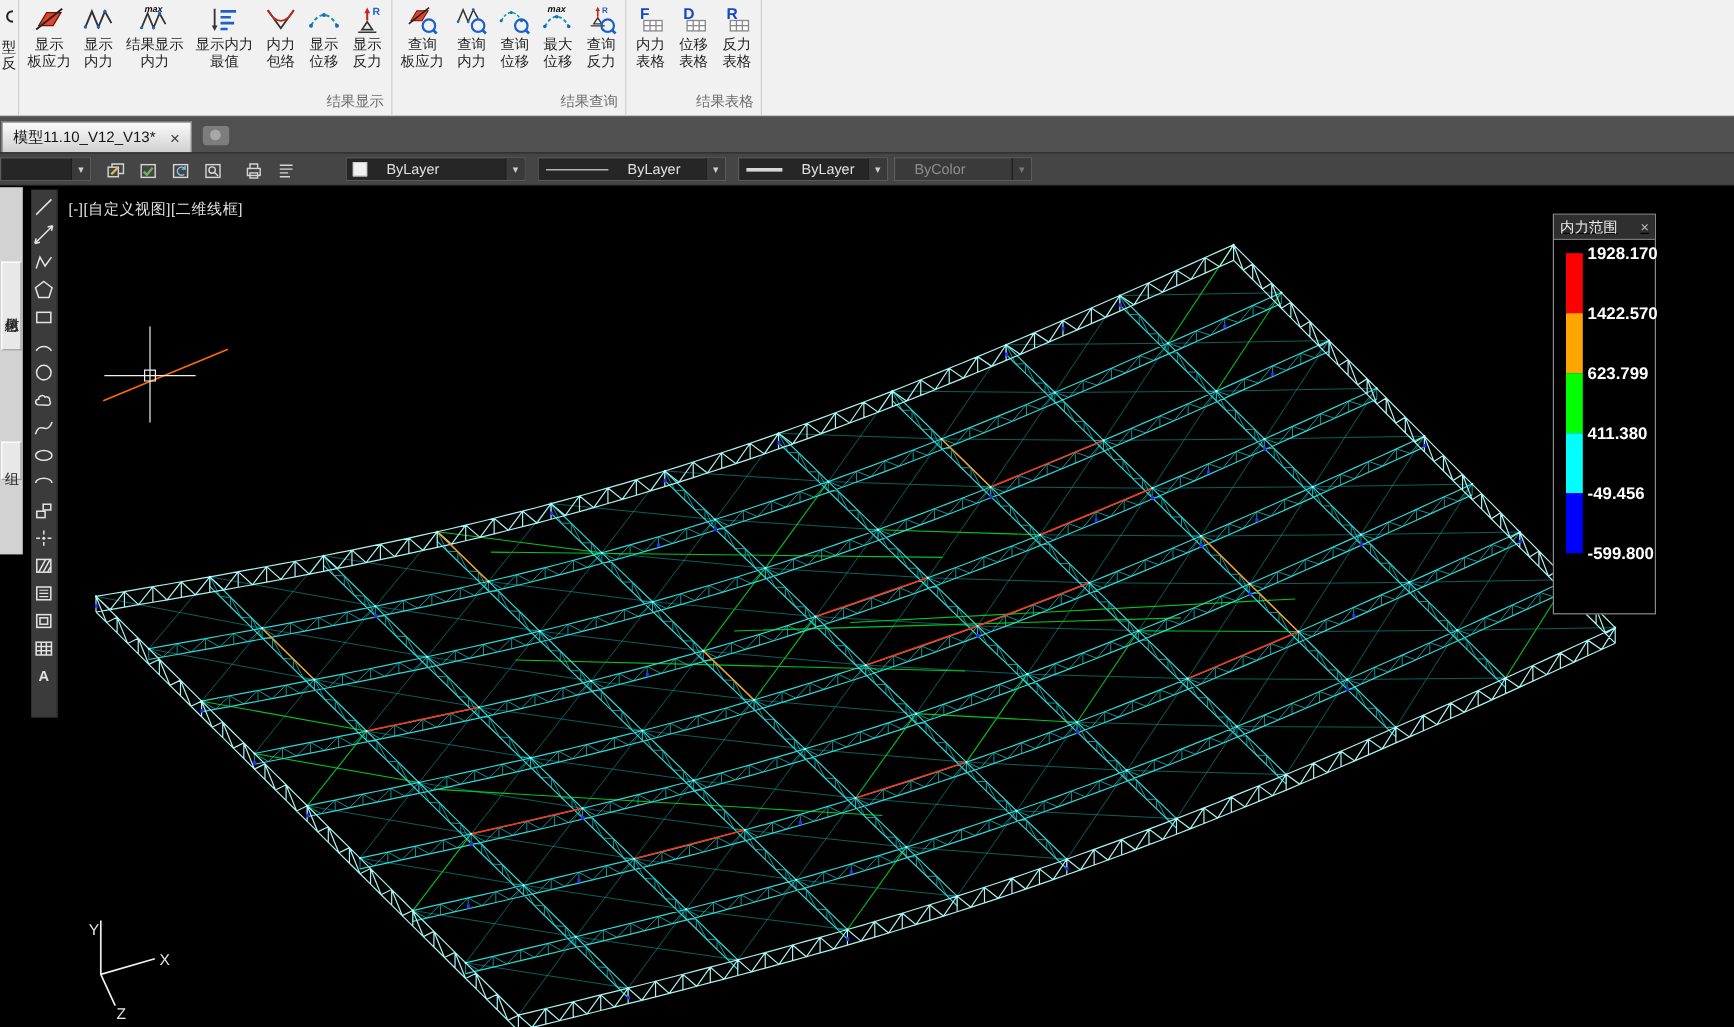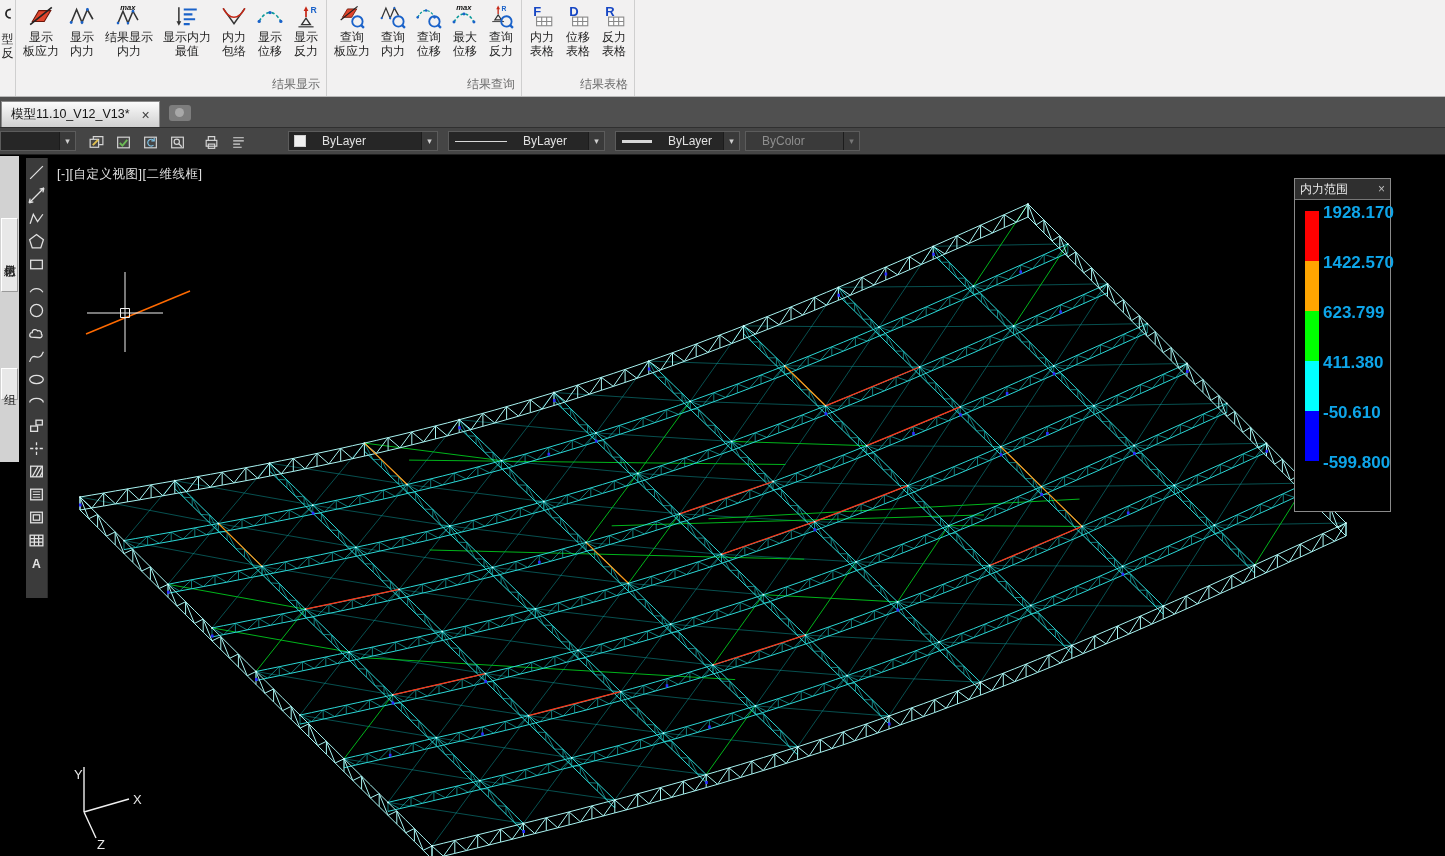--- a/index.html
+++ b/index.html
@@ -60,28 +60,28 @@
         border-left-color:#fff;border-top-color:#fff;writing-mode:vertical-rl;font-size:12px;color:#222;
         display:flex;align-items:center;justify-content:center;padding:5px 0;}
   #vt1{top:62px;height:62px;}
   #vt2{top:212px;height:20px;}
   #draw-toolbar{position:absolute;left:26px;top:158px;width:22px;height:440px;background:#3b3b3b;
                 border-right:1px solid #2a2a2a;z-index:4;display:flex;flex-direction:column;
                 align-items:center;padding-top:3px;box-sizing:border-box;}
   .dti{width:20px;height:23px;display:flex;align-items:center;justify-content:center;cursor:pointer;}
 
   
-  #legend{position:absolute;left:1294px;top:178px;width:97px;height:334px;background:#000;
-          border:1px solid #8a8a8a;z-index:5;box-sizing:border-box;}
+  #legend{position:absolute;left:1294px;top:178px;width:86px;height:334px;background:#000;
+          border:1px solid #8a8a8a;z-index:5;box-sizing:border-box;text-decoration:underline;}
   .lg-title{height:20px;background:#2f2f2f;border-bottom:1px solid #777;display:flex;align-items:center;
             font-size:12px;color:#ececec;padding:0 5px;}
   .lg-close{margin-left:auto;color:#bbb;font-size:12px;cursor:pointer;}
   #lg-bar{position:absolute;left:10px;top:32px;width:14px;}
   .lg-seg{width:14px;height:50px;}
-  .lg-val{position:absolute;left:28px;font-size:17px;font-weight:bold;color:#0ea5e9;white-space:nowrap;}
+  .lg-val{position:absolute;left:28px;font-size:14px;font-weight:bold;color:#ffffff;white-space:nowrap;}
 </style>
 </head>
 <body>
 
 <div id="app">
 
   <div id="viewport"></div>
   <svg id="scene" width="1445" height="856">
       <path d="M80.0 497.0L218.4 523.5M174.8 480.7L124.0 540.6M124.0 540.6L262.0 566.4M218.4 523.5L168.0 584.3M262.0 566.4L212.0 627.9M256.0 671.5L392.7 694.9M349.1 652.1L300.0 715.1M300.0 715.1L436.3 737.7M344.0 758.8L479.8 780.6M436.3 737.7L388.0 802.4M388.0 802.4L523.4 823.4M479.8 780.6L432.0 846.0M174.8 480.7L312.8 505.2M269.6 463.1L218.4 523.5M218.4 523.5L355.9 547.3M312.8 505.2L262.0 566.4M262.0 566.4L399.1 589.4M355.9 547.3L305.5 609.2M305.5 609.2L442.2 631.5M399.1 589.4L349.1 652.1M349.1 652.1L485.4 673.6M442.2 631.5L392.7 694.9M392.7 694.9L528.5 715.7M485.4 673.6L436.3 737.7M436.3 737.7L571.7 757.8M528.5 715.7L479.8 780.6M479.8 780.6L614.8 799.9M571.7 757.8L523.4 823.4M269.6 463.1L407.1 484.5M364.4 443.1L312.8 505.2M312.8 505.2L449.8 526.0M407.1 484.5L355.9 547.3M355.9 547.3L492.6 567.4M449.8 526.0L399.1 589.4M399.1 589.4L535.3 608.8M492.6 567.4L442.2 631.5M442.2 631.5L578.0 650.3M535.3 608.8L485.4 673.6M485.4 673.6L620.7 691.7M578.0 650.3L528.5 715.7M528.5 715.7L663.5 733.1M620.7 691.7L571.7 757.8M571.7 757.8L706.2 774.6M663.5 733.1L614.8 799.9M459.2 419.7L407.1 484.5M407.1 484.5L543.8 501.5M501.5 460.6L449.8 526.0M449.8 526.0L586.1 542.4M543.8 501.5L492.6 567.4M492.6 567.4L628.4 583.3M586.1 542.4L535.3 608.8M535.3 608.8L670.7 624.1M628.4 583.3L578.0 650.3M578.0 650.3L713.0 665.0M670.7 624.1L620.7 691.7M620.7 691.7L755.3 705.9M713.0 665.0L663.5 733.1M663.5 733.1L797.6 746.8M459.2 419.7L595.9 432.9M554.0 392.5L501.5 460.6M501.5 460.6L637.8 473.4M595.9 432.9L543.8 501.5M543.8 501.5L679.6 513.8M586.1 542.4L721.5 554.3M628.4 583.3L763.4 594.7M721.5 554.3L670.7 624.1M670.7 624.1L805.3 635.1M713.0 665.0L847.1 675.6M805.3 635.1L755.3 705.9M755.3 705.9L889.0 716.0M847.1 675.6L797.6 746.8M554.0 392.5L690.3 401.3M648.8 361.1L595.9 432.9M595.9 432.9L731.7 441.4M637.8 473.4L773.1 481.5M731.7 441.4L679.6 513.8M679.6 513.8L814.6 521.7M773.1 481.5L721.5 554.3M721.5 554.3L856.0 561.8M814.6 521.7L763.4 594.7M805.3 635.1L939.0 642.0M897.5 601.9L847.1 675.6M847.1 675.6L980.4 682.2M939.0 642.0L889.0 716.0M648.8 361.1L784.6 365.8M743.6 325.9L690.3 401.3M690.3 401.3L825.6 405.8M784.6 365.8L731.7 441.4M825.6 405.8L773.1 481.5M773.1 481.5L907.7 485.6M866.7 445.7L814.6 521.7M814.6 521.7L948.7 525.6M907.7 485.6L856.0 561.8M856.0 561.8L989.7 565.5M897.5 601.9L1030.8 605.4M989.7 565.5L939.0 642.0M939.0 642.0L1071.8 645.4M1030.8 605.4L980.4 682.2M743.6 325.9L879.0 327.1M838.4 287.3L784.6 365.8M784.6 365.8L919.6 367.0M879.0 327.1L825.6 405.8M825.6 405.8L960.2 406.8M919.6 367.0L866.7 445.7M866.7 445.7L1000.8 446.7M960.2 406.8L907.7 485.6M907.7 485.6L1041.4 486.6M1000.8 446.7L948.7 525.6M1041.4 486.6L989.7 565.5M989.7 565.5L1122.6 566.3M1082.0 526.4L1030.8 605.4M1030.8 605.4L1163.2 606.1M1122.6 566.3L1071.8 645.4M838.4 287.3L973.4 286.1M933.2 246.3L879.0 327.1M879.0 327.1L1013.6 326.0M973.4 286.1L919.6 367.0M919.6 367.0L1053.7 365.8M1013.6 326.0L960.2 406.8M960.2 406.8L1093.9 405.7M1053.7 365.8L1000.8 446.7M1000.8 446.7L1134.1 445.5M1093.9 405.7L1041.4 486.6M1041.4 486.6L1174.3 485.3M1134.1 445.5L1082.0 526.4M1082.0 526.4L1214.4 525.2M1174.3 485.3L1122.6 566.3M1122.6 566.3L1254.6 565.0M1214.4 525.2L1163.2 606.1M933.2 246.3L1067.8 243.9M973.4 286.1L1107.5 283.8M1013.6 326.0L1147.3 323.6M1107.5 283.8L1053.7 365.8M1053.7 365.8L1187.0 363.5M1147.3 323.6L1093.9 405.7M1093.9 405.7L1226.8 403.4M1187.0 363.5L1134.1 445.5M1134.1 445.5L1266.5 443.3M1226.8 403.4L1174.3 485.3M1174.3 485.3L1306.3 483.1M1266.5 443.3L1214.4 525.2M1214.4 525.2L1346.0 523.0" stroke="#0e9c9c" stroke-width="0.6" fill="none" opacity="0.85"></path>
       <path d="M168.0 584.3L305.5 609.2M212.0 627.9L349.1 652.1M305.5 609.2L256.0 671.5M392.7 694.9L344.0 758.8M364.4 443.1L501.5 460.6M755.3 705.9L706.2 774.6M637.8 473.4L586.1 542.4M679.6 513.8L628.4 583.3M763.4 594.7L713.0 665.0M690.3 401.3L637.8 473.4M763.4 594.7L897.5 601.9M856.0 561.8L805.3 635.1M731.7 441.4L866.7 445.7M948.7 525.6L897.5 601.9M948.7 525.6L1082.0 526.4M1028.0 204.0L973.4 286.1M1067.8 243.9L1013.6 326.0M1306.3 483.1L1254.6 565.0M611.7 525.8L984.0 514.9M361.4 657.6L735.2 679.6M429.6 550.0L804.2 559.2M409.1 460.1L785.4 464.5M708.5 518.8L1079.5 499.1" stroke="#00c81e" stroke-width="0.9" fill="none"></path>
@@ -514,18 +514,18 @@
         <div class="lg-seg" style="background: rgb(255, 165, 0);"></div>
         <div class="lg-seg" style="background: rgb(0, 255, 0);"></div>
         <div class="lg-seg" style="background: rgb(0, 255, 255);"></div>
         <div class="lg-seg" style="background: rgb(0, 0, 255);"></div>
       </div>
     <div id="lg-vals">
         <div class="lg-val" style="top: 24px;">1928.170</div>
         <div class="lg-val" style="top: 74px;">1422.570</div>
         <div class="lg-val" style="top: 124px;">623.799</div>
         <div class="lg-val" style="top: 174px;">411.380</div>
-        <div class="lg-val" style="top: 224px;">-50.610</div>
+        <div class="lg-val" style="top: 224px;">-49.456</div>
         <div class="lg-val" style="top: 274px;">-599.800</div>
       </div>
   </div>
 
 </div>
 
 </body></html>

